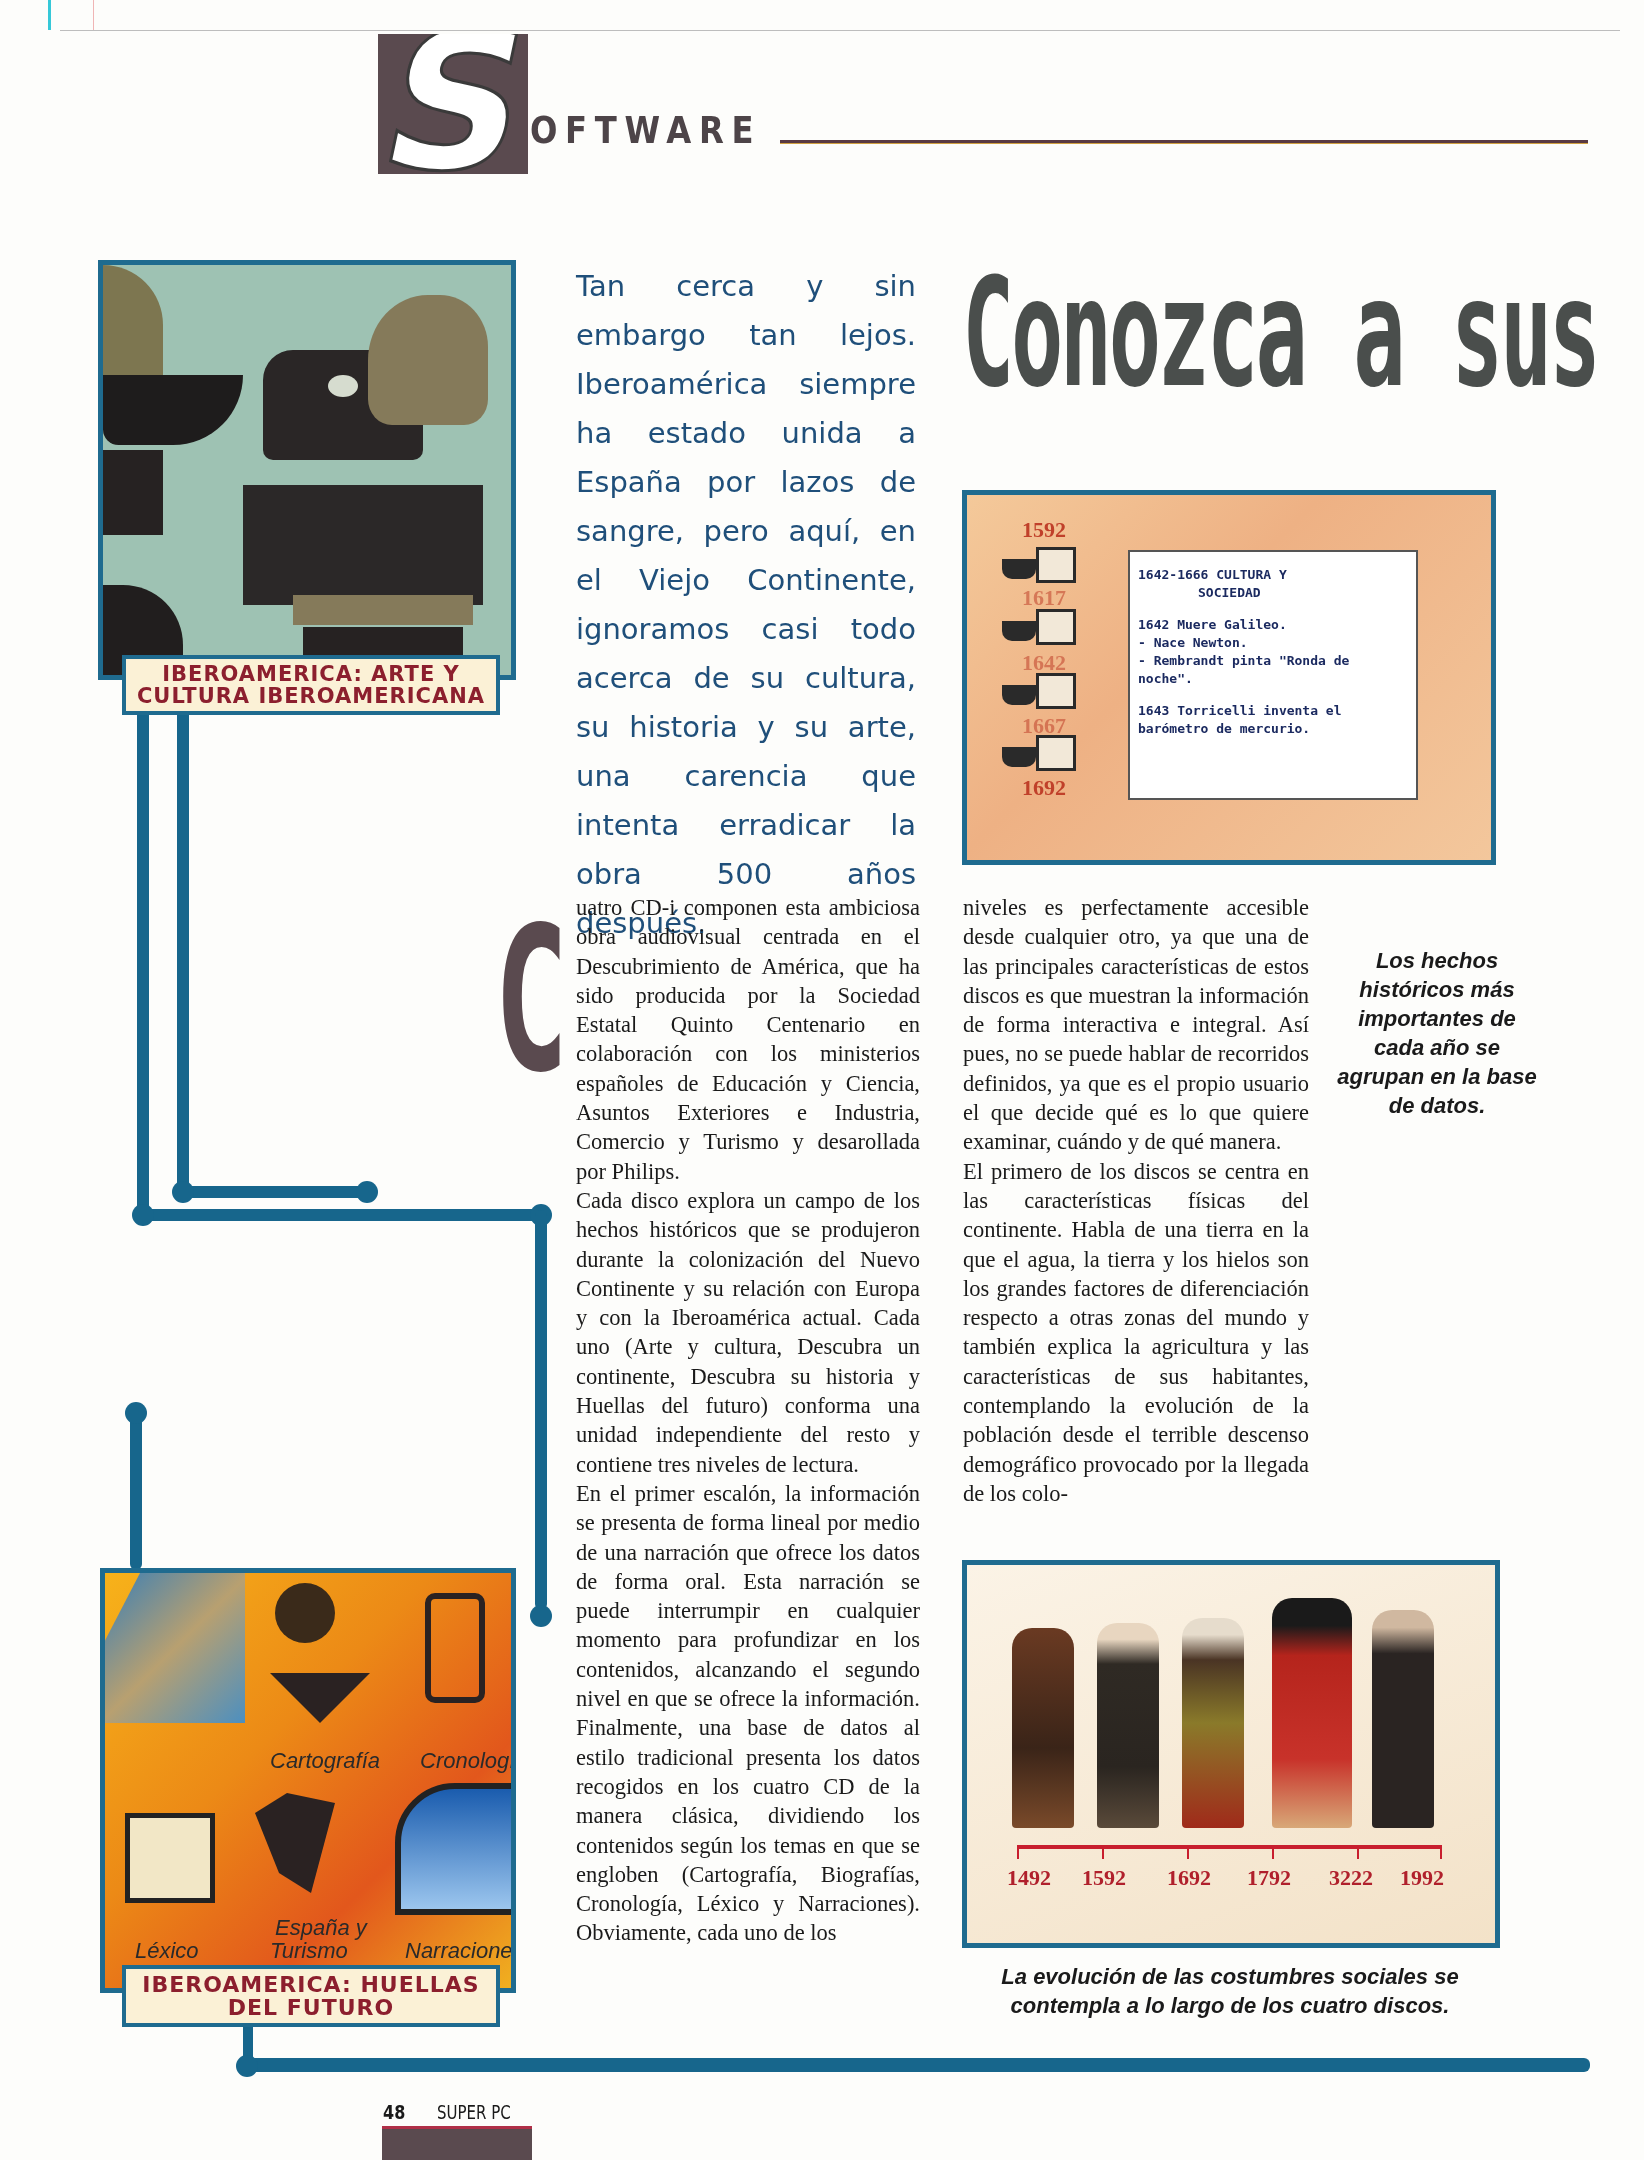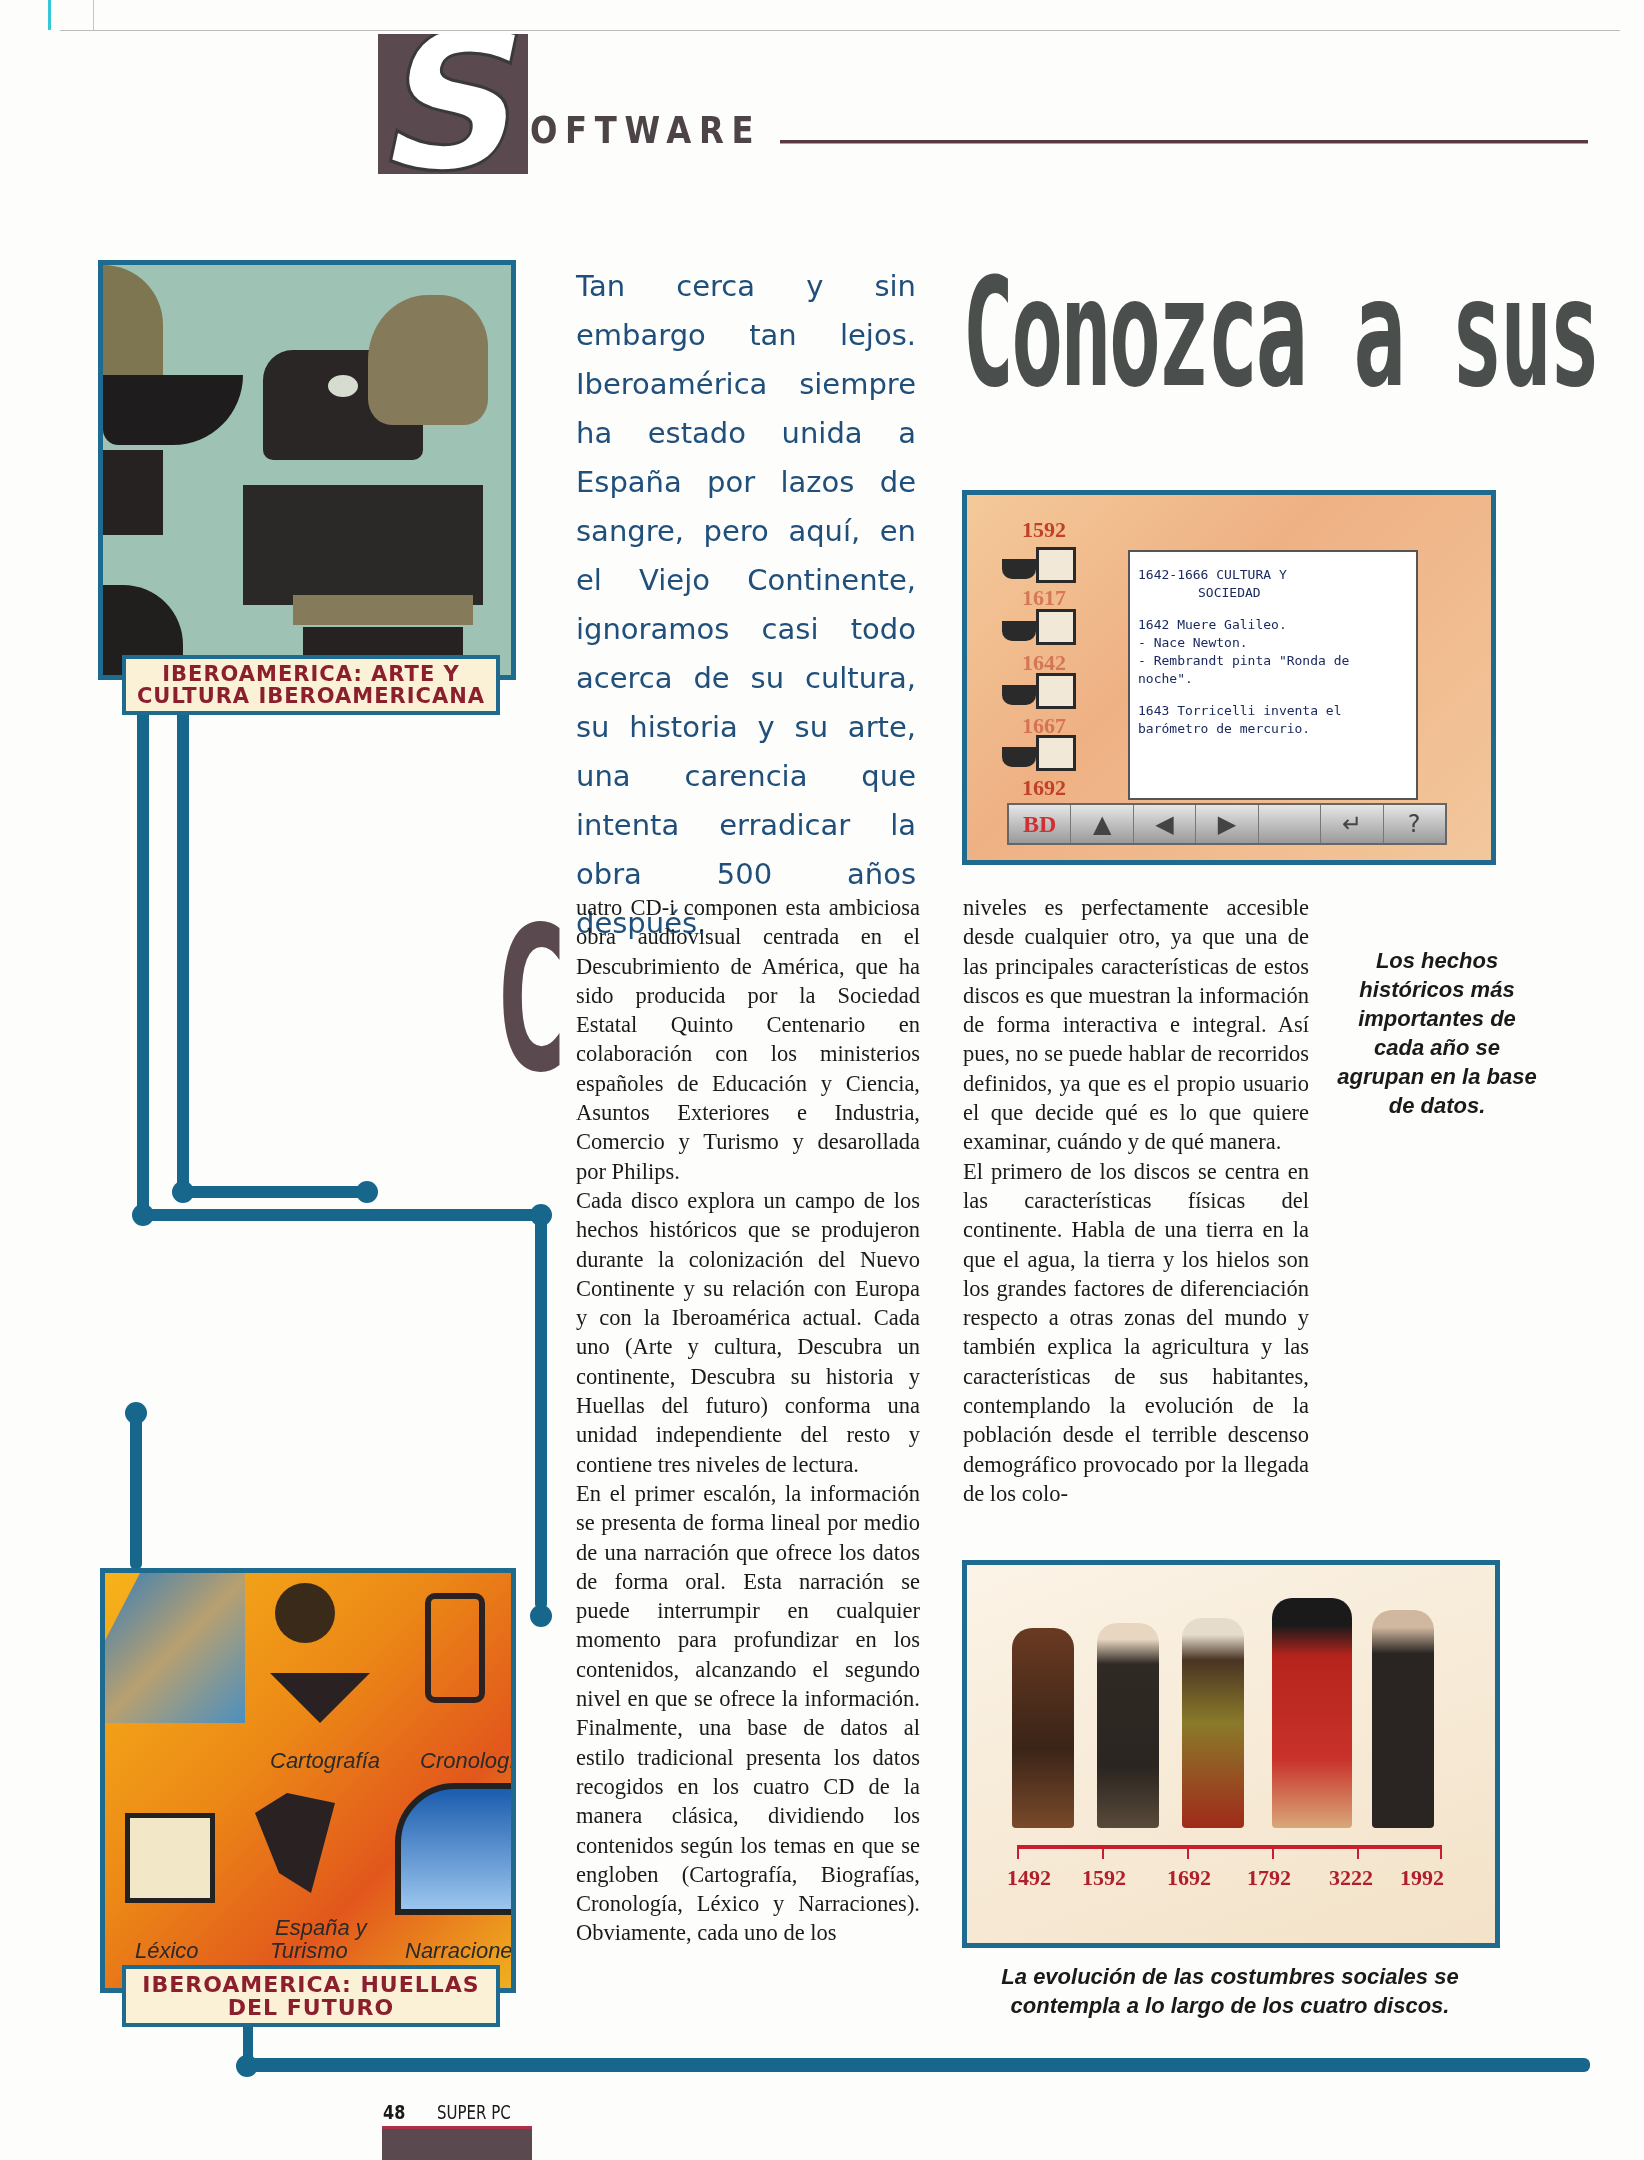--- a/index.html
+++ b/index.html
@@ -36,21 +36,21 @@
   
   .intro { left:576px; top:262px; width:340px; font-family:"DejaVu Sans", sans-serif; font-size:29px; line-height:49px; color:#1f4f7a; text-align:justify; }
 
   
   .title { left:962px; top:258px; font-family:"DejaVu Sans Mono", monospace; font-weight:bold; font-size:150px; color:#4a4e4c; letter-spacing:-6px; transform:scaleX(0.58); transform-origin:left top; white-space:nowrap; line-height:1; }
 
   
   .shot1 { left:962px; top:490px; width:534px; height:375px; background:linear-gradient(135deg,#f4c99a 0%,#eeb184 40%,#f3c79c 100%); }
   .year-lbl { position:absolute; font-family:"Liberation Serif", serif; font-weight:bold; color:#c0402a; font-size:22px; }
   .ship { position:absolute; width:62px; height:40px; }
-  .textwin { position:absolute; left:161px; top:55px; width:290px; height:250px; background:#ffffff; border:2px solid #555; box-sizing:border-box; padding:14px 8px; font-family:"DejaVu Sans Mono", monospace; font-weight:normal; font-size:13px; line-height:18px; color:#1b2a60; }
+  .textwin { position:absolute; left:161px; top:55px; width:290px; height:250px; background:#ffffff; border:2px solid #555; box-sizing:border-box; padding:14px 8px; font-family:"DejaVu Sans Mono", monospace; font-weight:bold; font-size:13px; line-height:18px; color:#1b2a60; }
   .toolbar { position:absolute; left:40px; top:308px; width:440px; height:42px; background:linear-gradient(#e6e6e6,#9a9a9a); border:2px solid #666; box-sizing:border-box; display:flex; }
   .tb-btn { flex:1; border-right:1px solid #777; display:flex; align-items:center; justify-content:center; color:#444; font-size:24px; font-family:"DejaVu Sans", sans-serif; }
 
   
   .col { position:absolute; font-family:"Liberation Serif", serif; font-size:22.5px; line-height:29.3px; text-align:justify; color:#1a1a1a; }
   .col p { margin:0; }
   .dropcap { left:494px; top:900px; font-family:"DejaVu Sans Mono", monospace; font-weight:bold; font-size:200px; color:#5a4a4f; line-height:1; transform:scaleX(0.62); transform-origin:left top; }
 
   .caption { position:absolute; font-family:"Liberation Sans", sans-serif; font-weight:bold; font-style:italic; font-size:22px; line-height:29px; text-align:center; color:#1a1a1a; }
 
@@ -140,29 +140,20 @@
     <div style="position:absolute;left:0;top:14px;width:34px;height:20px;background:#2a2a2a;border-radius:0 0 10px 10px;"></div>
     <div style="position:absolute;left:34px;top:2px;width:34px;height:30px;border:3px solid #2a2a2a;background:#f2e8d8;"></div>
   </div>
   <div class="textwin">
     <div>1642-1666 CULTURA Y</div>
     <div style="padding-left:60px;margin-bottom:14px;">SOCIEDAD</div>
     <div>1642 Muere Galileo.</div>
     <div>- Nace Newton.</div>
     <div style="margin-bottom:14px;">- Rembrandt pinta "Ronda de noche".</div>
     <div>1643 Torricelli inventa el barómetro de mercurio.</div>
-  </div>
-  <div class="toolbar">
-    <div class="tb-btn" style="color:#d03030;font-family:'Liberation Serif',serif;font-weight:bold;">BD</div>
-    <div class="tb-btn">▲</div>
-    <div class="tb-btn">◀</div>
-    <div class="tb-btn">▶</div>
-    <div class="tb-btn"></div>
-    <div class="tb-btn">↵</div>
-    <div class="tb-btn" style="border-right:none;">?</div>
   </div>
 </div>
 
 <div class="caption" style="left:1320px;top:946px;width:200px;margin-left:17px;">Los hechos históricos más importantes de cada año se agrupan en la base de datos.</div>
 
 <div class="abs dropcap">C</div>
 
 <div class="col" style="left:576px;top:893px;width:344px;">
   <p>uatro CD-i componen esta ambiciosa obra audiovisual centrada en el Descubrimiento de América, que ha sido producida por la Sociedad Estatal Quinto Centenario en colaboración con los ministerios españoles de Educación y Ciencia, Asuntos Exteriores e Industria, Comercio y Turismo y desarollada por Philips.</p>
   <p>Cada disco explora un campo de los hechos históricos que se produjeron durante la colonización del Nuevo Continente y su relación con Europa y con la Iberoamérica actual. Cada uno (Arte y cultura, Descubra un continente, Descubra su historia y Huellas del futuro) conforma una unidad independiente del resto y contiene tres niveles de lectura.</p>

